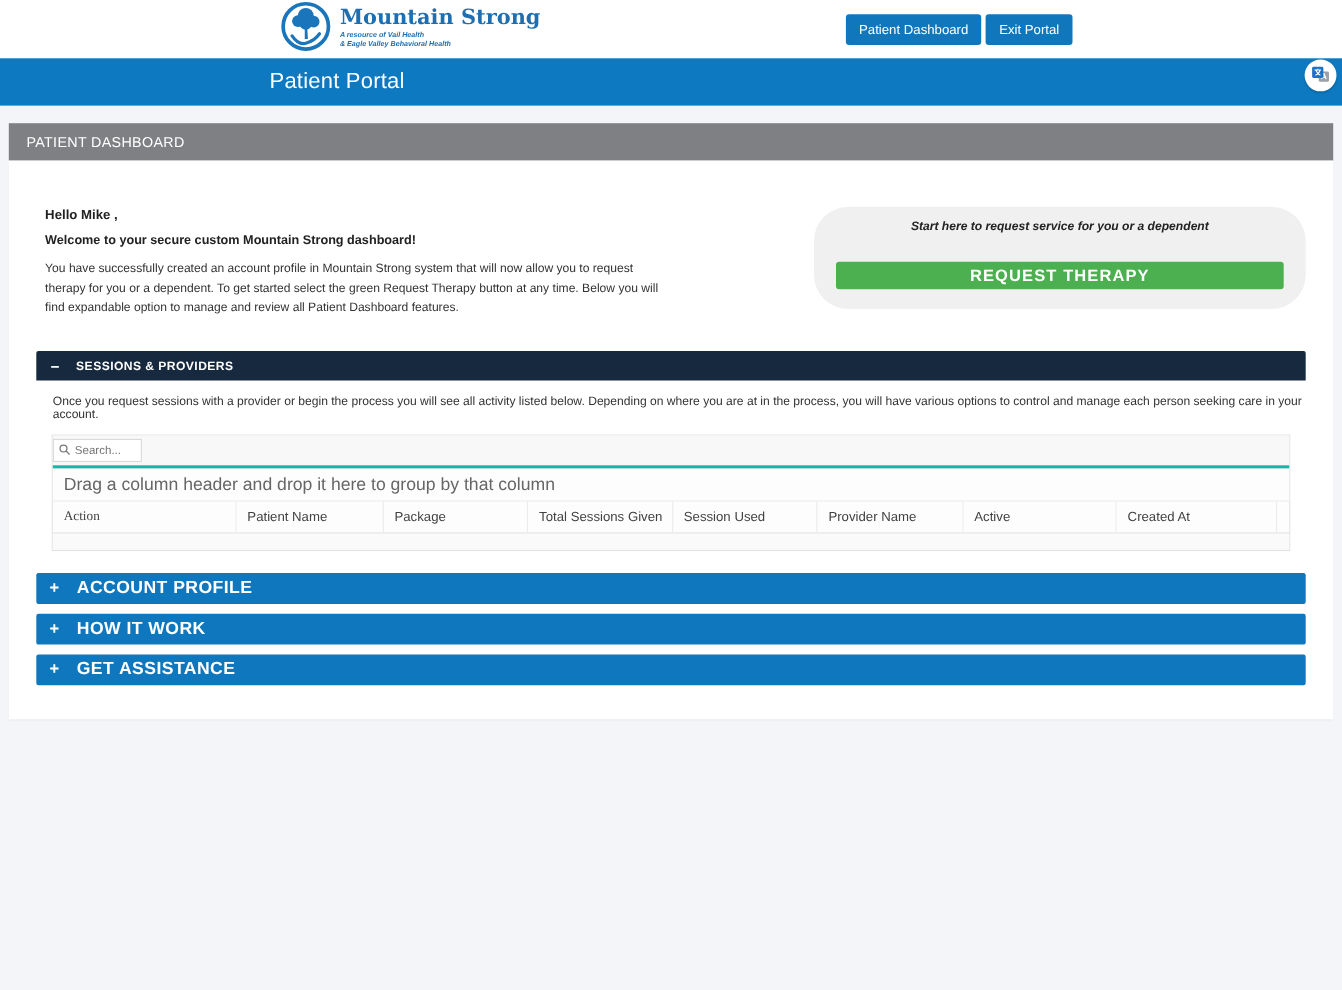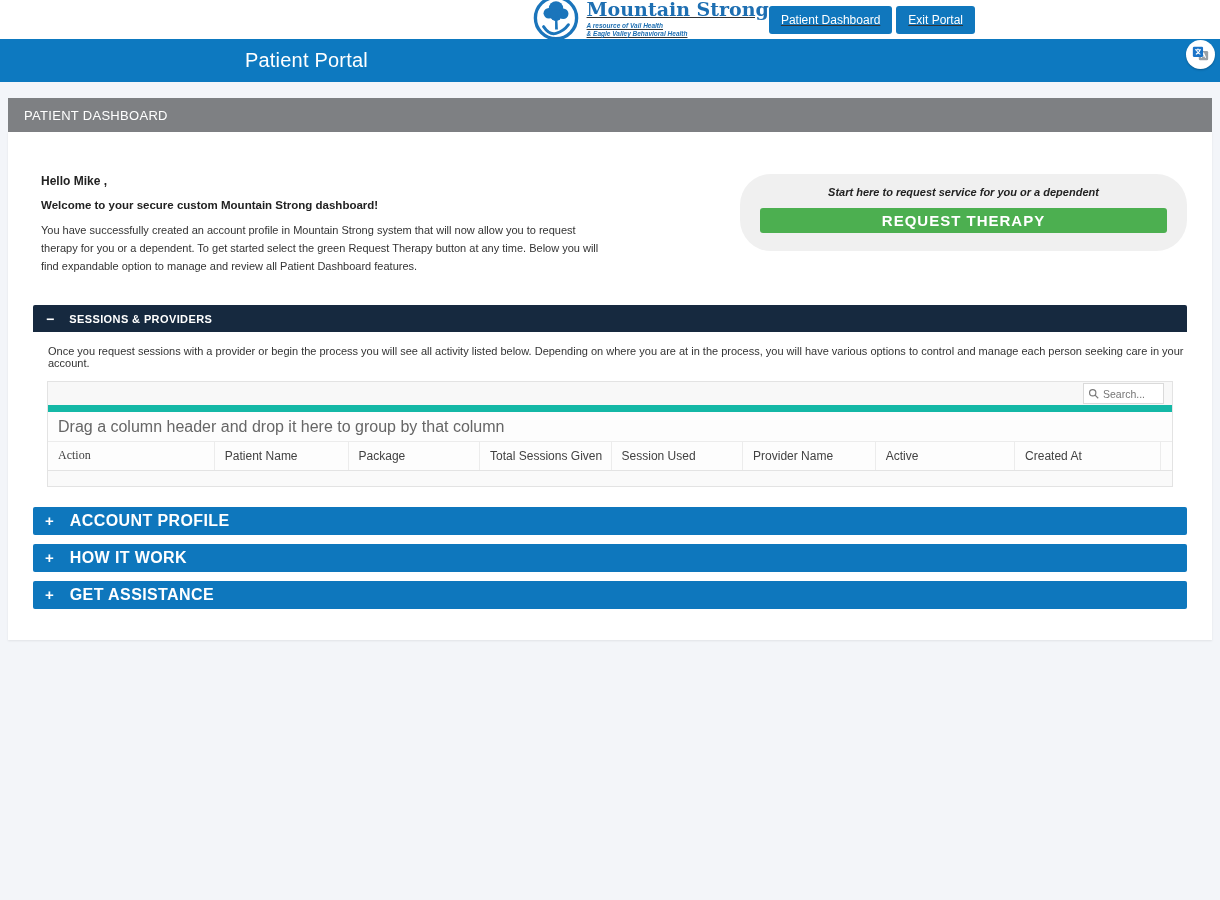--- a/index.html
+++ b/index.html
@@ -6,26 +6,25 @@
   html,body { width: 1220px; height: 900px; }
   body {
     font-family: "Liberation Sans", sans-serif;
     background: #f3f5f9;
     color: #333;
     overflow: hidden;
   }
   
   .topbar {
     background: #ffffff;
-    height: 39px;
+    height: 53px;
     display: flex;
     align-items: center;
-    justify-content: flex-end;
+    justify-content: space-between;
     padding: 0 245px 0 255px;
-    text-decoration: underline;
   }
   .logo { display: flex; align-items: center; gap: 8px; }
   .logo-text .logo-title {
     font-family: "DejaVu Serif", serif;
     font-weight: bold;
     font-size: 19px;
     color: #1e6fb2;
     line-height: 1.05;
   }
   .logo-text .logo-tagline {
@@ -94,21 +93,21 @@
   .request-box {
     margin-left: auto;
     width: 447px;
     background: #f0f0f0;
     padding: 12px 20px 18px 20px;
     text-align: center;
     border-radius: 31px;
   }
   .request-hint { font-size: 11px; font-style: italic; font-weight: bold; color: #222; }
   .request-btn {
-    margin-top: 10px;
+    margin-top: 26px;
     width: 407px;
     height: 25px;
     background: #4caf50;
     color: #fff;
     border: none;
     border-radius: 3px;
     font-family: "Liberation Sans", sans-serif;
     font-size: 15px;
     font-weight: bold;
     letter-spacing: 1px;
@@ -125,23 +124,23 @@
     border-radius: 2px 2px 0 0;
     cursor: pointer;
   }
   .panel-collapse-glyph { color: #fff; font-size: 14px; font-weight: bold; line-height: 1; }
   .panel-title { color: #fff; font-size: 11px; font-weight: 600; letter-spacing: .4px; }
   .panel-desc { font-size: 11px; color: #333; margin: 13px 0 12px 15px; }
   
   .grid { margin: 0 14px; border: 1px solid #e3e3e3; background: #fff; }
   .grid-toolbar {
     background: #f8f8f8;
-    border-bottom: 7px solid #14b8a6;
+    border-bottom: 3px solid #14b8a6;
     height: 30px;
-    display: flex; align-items: center; justify-content: flex-end;
+    display: flex; align-items: center; 
     padding-right: 8px;
   }
   .search-wrap {
     display: flex; align-items: center;
     background: #fff;
     border: 1px solid #dadada;
     height: 21px;
     width: 81px;
     padding: 0 4px;
     gap: 4px;

